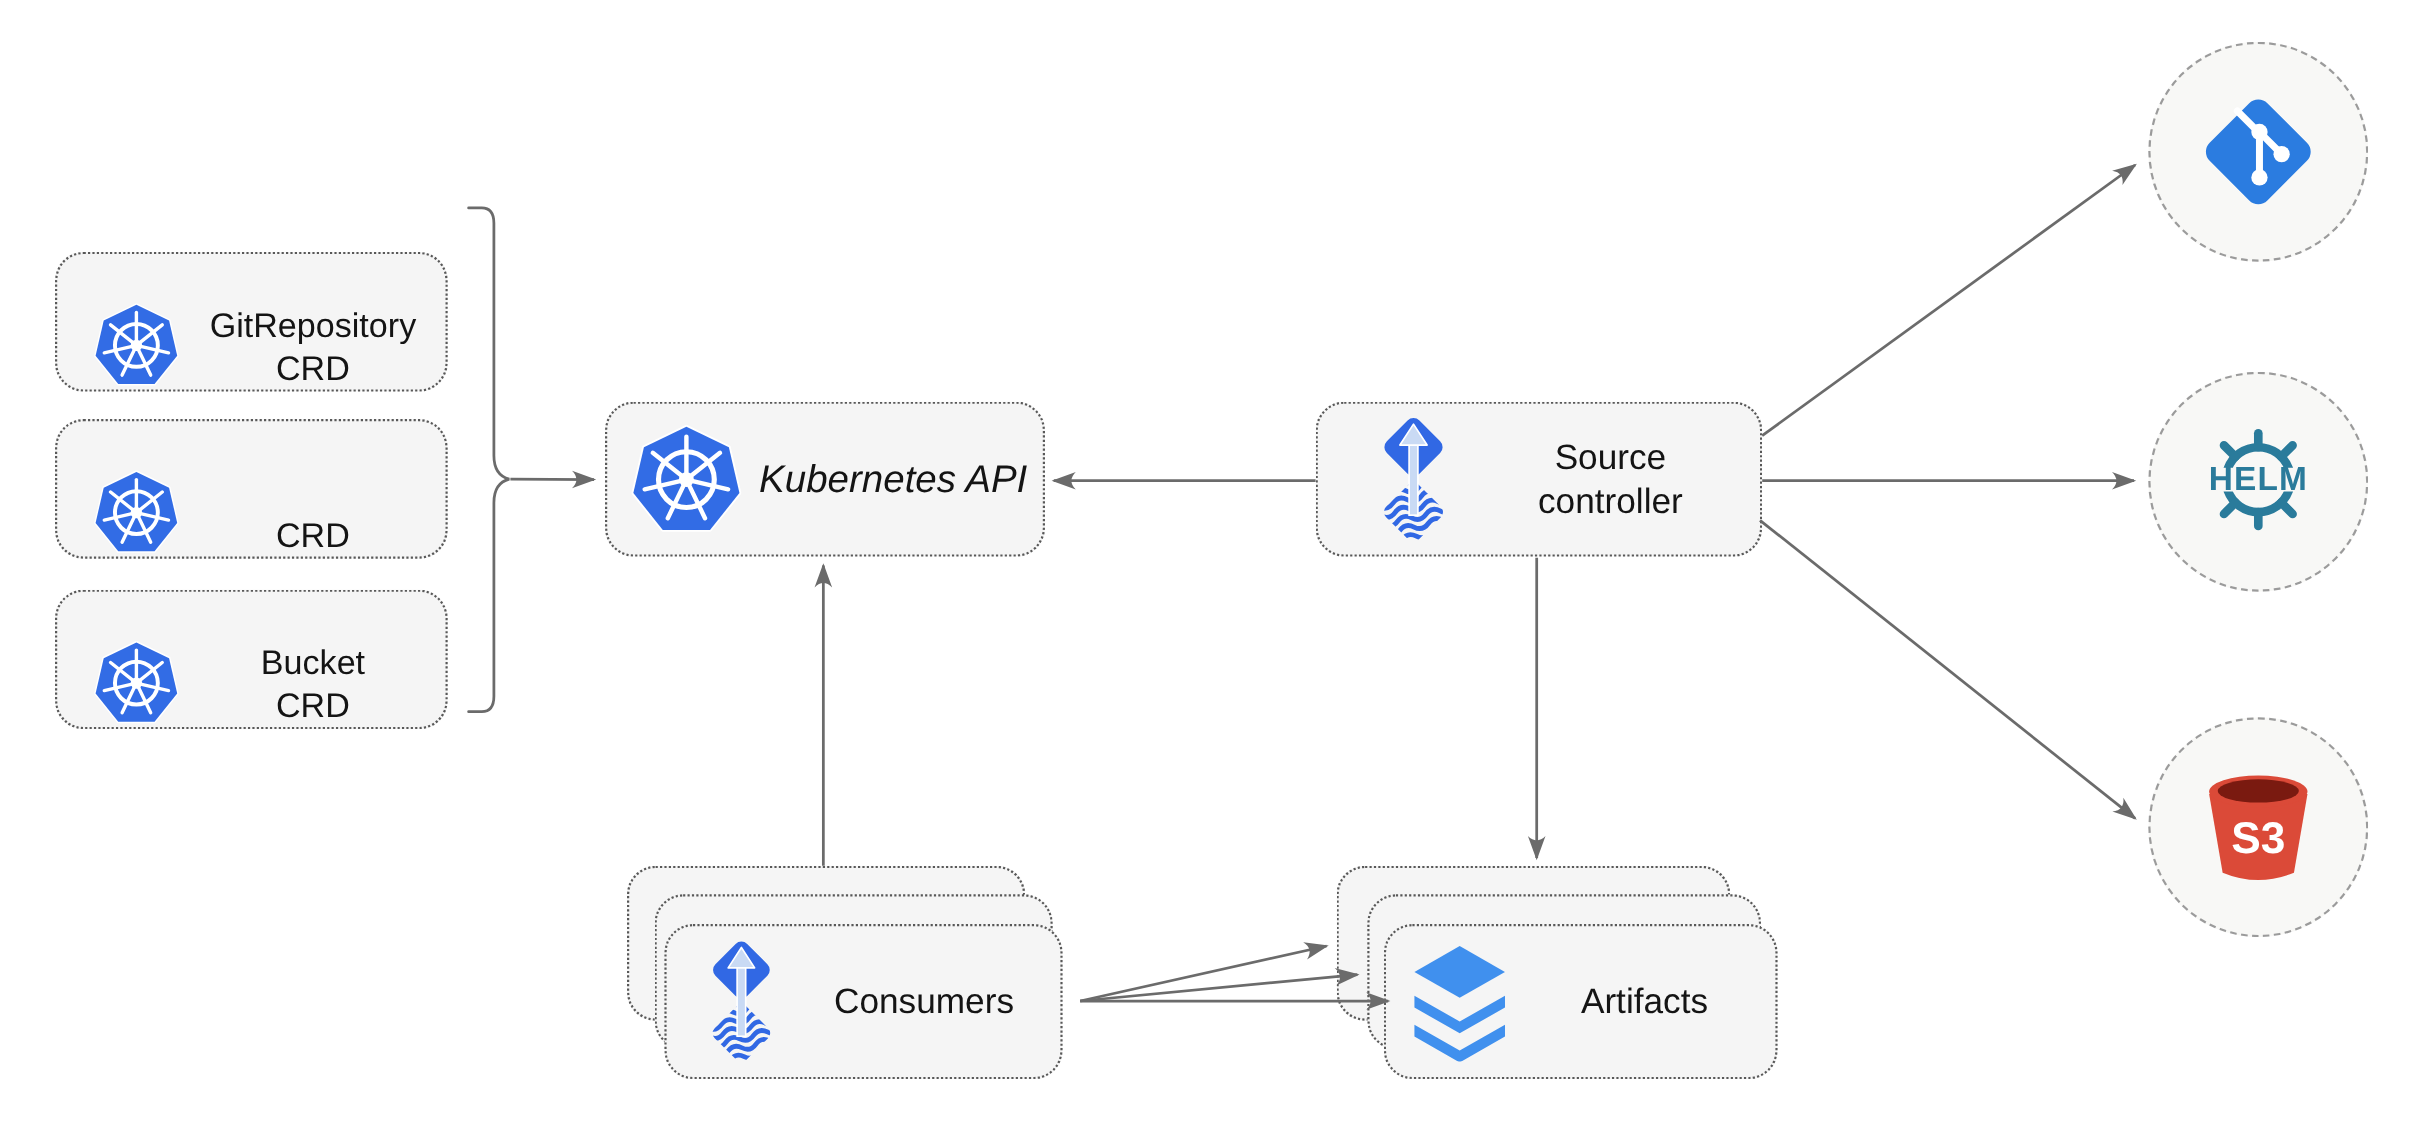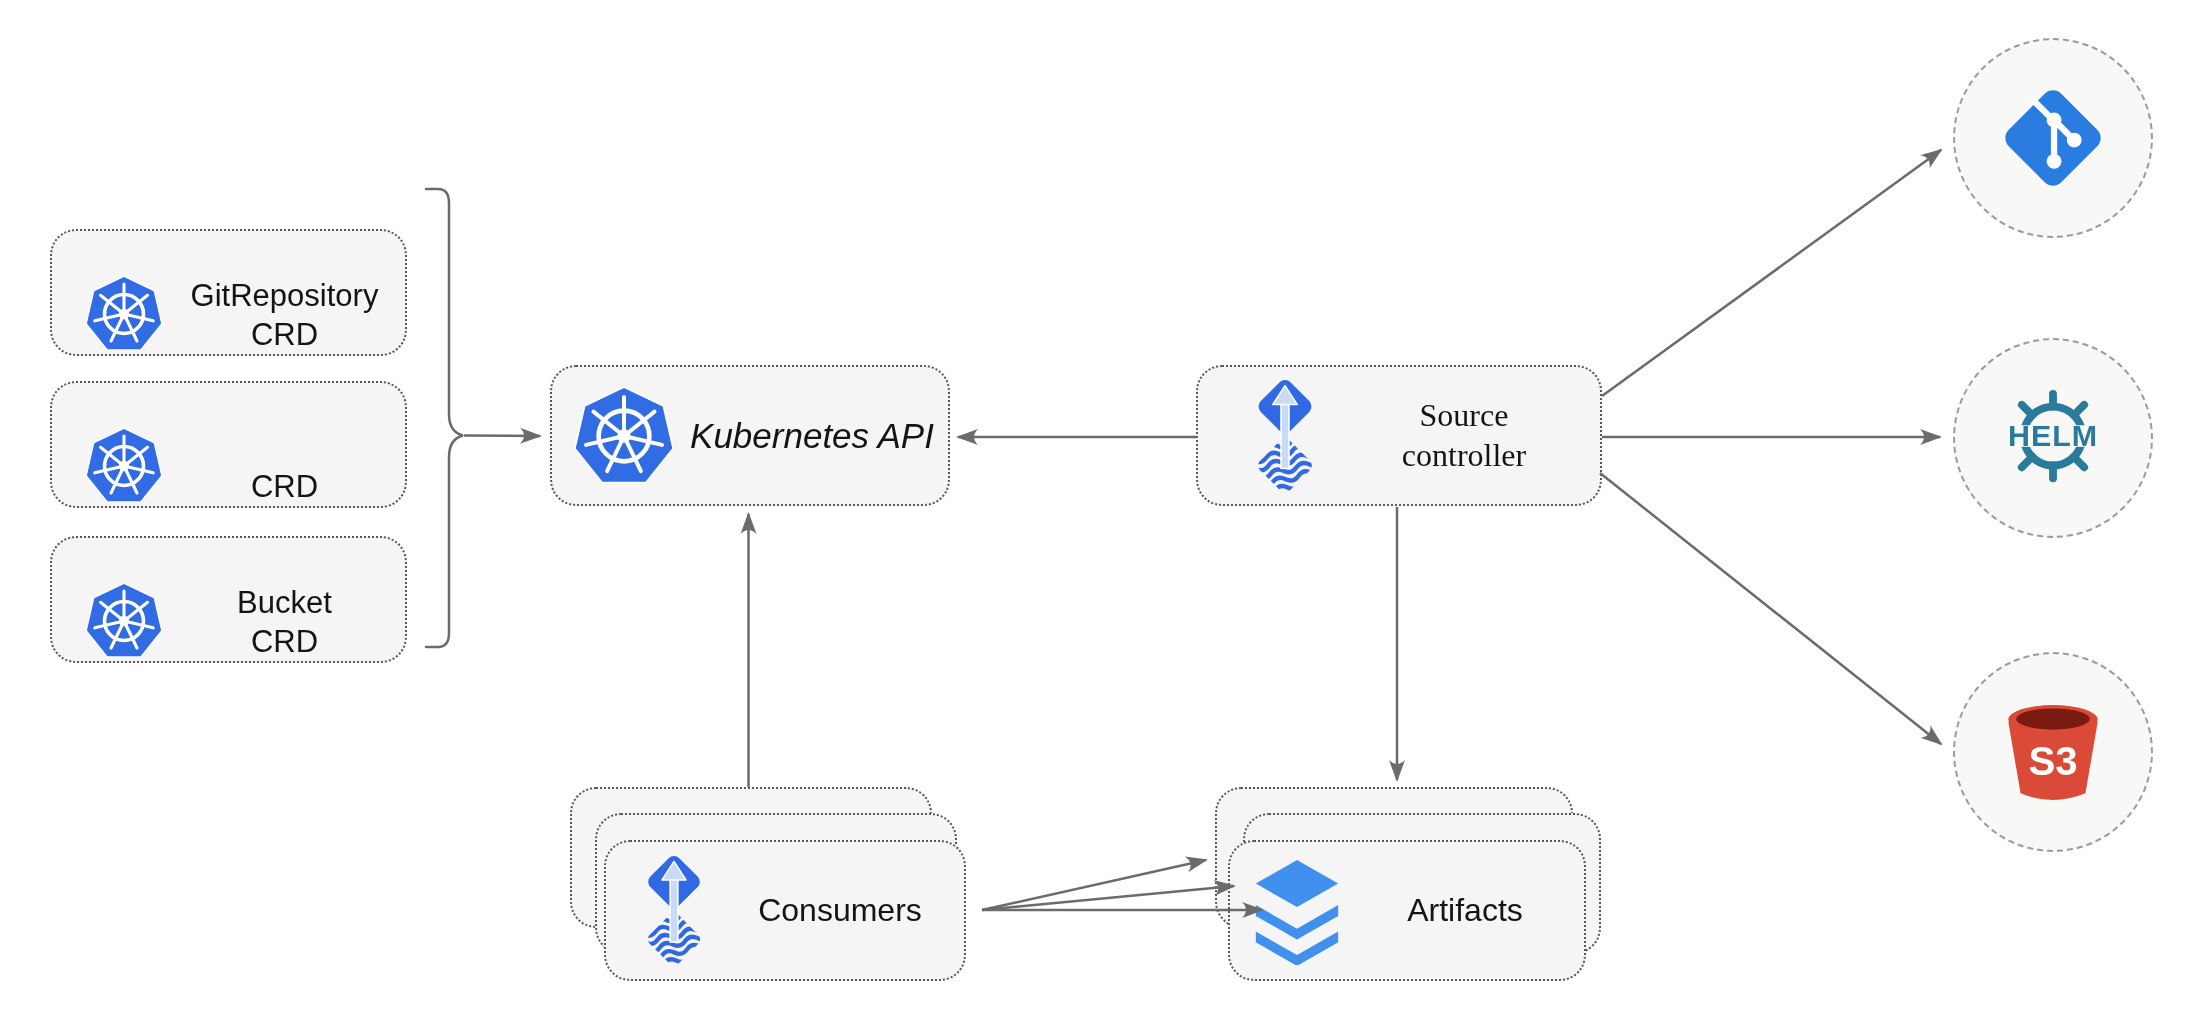--- a/index.html
+++ b/index.html
@@ -14,30 +14,30 @@
     border:2px dotted var(--node-border,#585858);
     border-radius:26px;
     display:flex;align-items:center;
   }
   .label{flex:1;text-align:center;line-height:1.24;}
   .crd{left:50px;width:357px;height:127px;padding-left:32px;font-size:31px;align-items:flex-end;}
   #crd-git{top:229px}
   #crd-helm{top:381px}
   #crd-bucket{top:536px}
   .k8s-api{left:550px;top:365px;width:400px;height:141px;padding-left:20px;font-size:35px;font-style:italic;}
-  .source-ctl{left:1196px;top:365px;width:406px;height:141px;padding-left:44px;font-size:32px;font-family:Liberation Serif, serif;}
+  .source-ctl{left:1196px;top:365px;width:406px;height:141px;padding-left:44px;font-size:32px;}
   
   .stackbox{width:362px;height:141px;}
   #consumers-back{left:570px;top:787px}
   #consumers-mid{left:595px;top:813px}
   #consumers-front{left:604px;top:840px;padding-left:26px;font-size:32px;}
   .stackbox2{width:358px;height:141px;}
   #artifacts-back{left:1215px;top:787px}
   #artifacts-mid{left:1243px;top:813px}
-  #artifacts-front{left:1228px;top:840px;padding-left:18px;font-size:32px;}
+  #artifacts-front{left:1258px;top:840px;padding-left:18px;font-size:32px;}
   
   .circle{
     position:absolute;width:200px;height:200px;box-sizing:border-box;
     border:2.5px dashed var(--circle-border,#9b9b9b);border-radius:50%;
     background:var(--circle-fill,#f8f8f6);
     display:flex;align-items:center;justify-content:center;text-decoration:underline;
   }
   #circle-git{left:1953px;top:38px}
   #circle-helm{left:1953px;top:338px}
   #circle-s3{left:1953px;top:652px}

